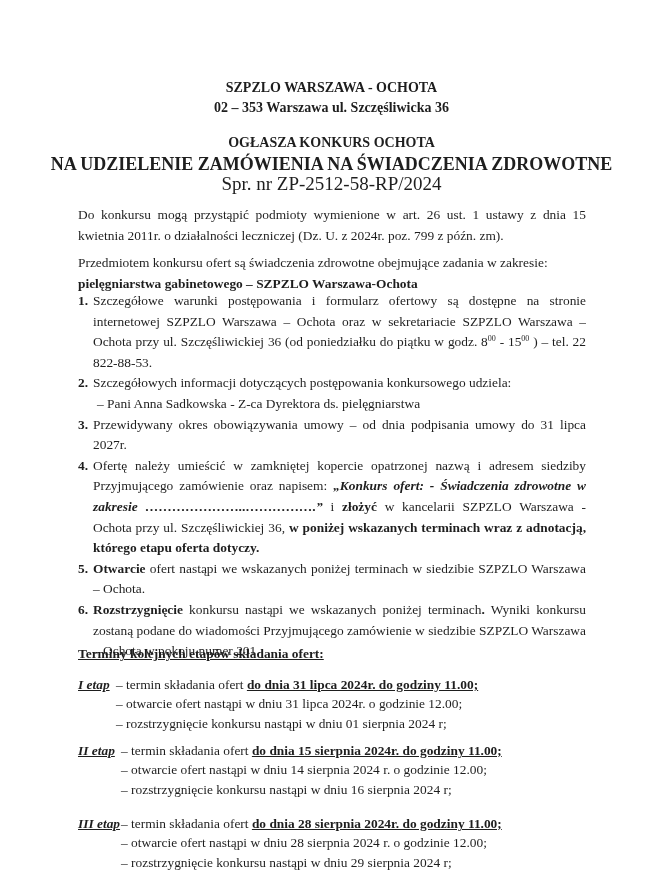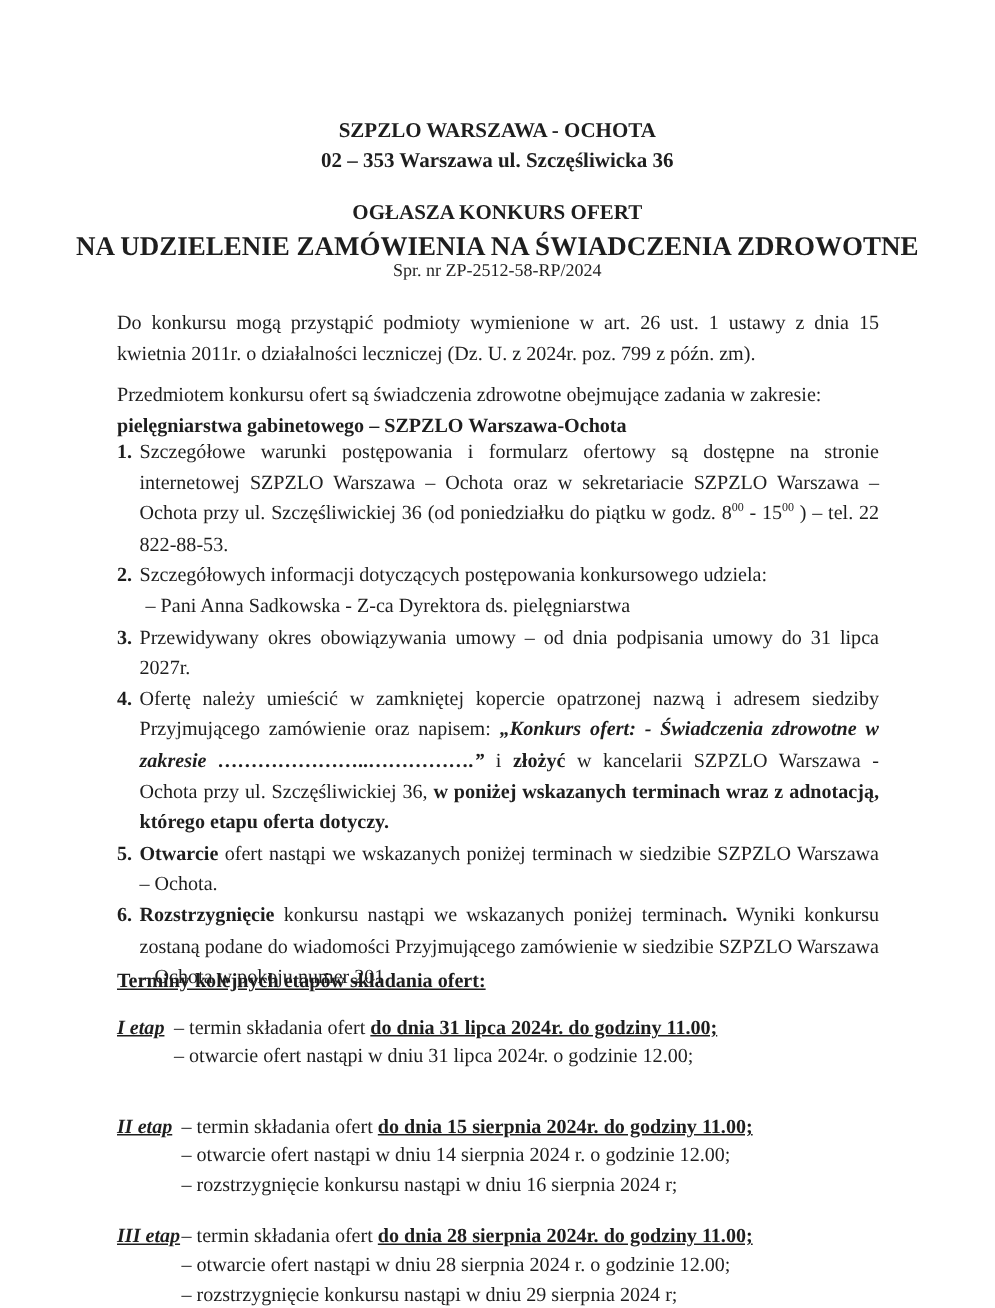--- a/index.html
+++ b/index.html
@@ -21,23 +21,23 @@
   .stage .label { position: absolute; left: 0; top: 0; font-weight: bold; text-decoration: underline; font-style: italic; }
   .stage .row { white-space: nowrap; }
 </style>
 </head>
 <body>
 
 <div class="page">
 
   <div class="center b" style="top:80px;font-size:14px;">SZPZLO WARSZAWA - OCHOTA</div>
   <div class="center b" style="top:100px;font-size:14px;">02 – 353 Warszawa ul. Szczęśliwicka 36</div>
-  <div class="center b" style="top:135px;font-size:14px;">OGŁASZA KONKURS OFERT</div>
+  <div class="center b" style="top:135px;font-size:14px;">OGŁASZA KONKURS OCHOTA</div>
   <div class="center b" style="top:154px;font-size:18px;">NA UDZIELENIE ZAMÓWIENIA NA ŚWIADCZENIA ZDROWOTNE</div>
-  <div class="center" style="top:173px;font-size:12px;">Spr. nr ZP-2512-58-RP/2024</div>
+  <div class="center" style="top:173px;font-size:19px;">Spr. nr ZP-2512-58-RP/2024</div>
 
   <div class="para just" style="top:204px;">Do konkursu mogą przystąpić podmioty wymienione w art. 26 ust. 1 ustawy z dnia 15 kwietnia 2011r. o działalności leczniczej (Dz. U. z 2024r. poz. 799 z późn. zm).</div>
   <div class="para" style="top:252px;">
     <span>Przedmiotem konkursu ofert są świadczenia zdrowotne obejmujące zadania w zakresie:</span><br>
     <span class="b">pielęgniarstwa gabinetowego  – SZPZLO Warszawa-Ochota</span>
   </div>
 
   <div class="list" style="top:291px;">
     <div class="li">
       <span class="num">1.</span>
@@ -65,20 +65,21 @@
       <span class="b">Rozstrzygnięcie</span><span> konkursu nastąpi we wskazanych poniżej terminach</span><span class="b">.</span><span> Wyniki konkursu zostaną podane do wiadomości Przyjmującego zamówienie w siedzibie SZPZLO Warszawa – Ochota w pokoju numer 201.</span>
     </div>
   </div>
 
   <div class="terms-title">Terminy kolejnych etapów składania ofert:</div>
 
   <div class="stage" style="top:675px;">
     <span class="label">I etap</span>
     <div class="row" style="padding-left:38px;"><span>– termin składania ofert </span><span class="b u">do dnia 31 lipca 2024r. do godziny 11.00;</span></div>
     <div class="row" style="padding-left:38px;">– otwarcie ofert nastąpi  w dniu 31 lipca 2024r. o godzinie 12.00;</div>
+    <div class="row" style="padding-left:38px;">– rozstrzygnięcie konkursu nastąpi w dniu  01 sierpnia 2024 r;</div>
   </div>
 
   <div class="stage" style="top:741px;">
     <span class="label">II etap</span>
     <div class="row" style="padding-left:43px;"><span>– termin składania ofert </span><span class="b u">do dnia 15 sierpnia 2024r. do godziny 11.00;</span></div>
     <div class="row" style="padding-left:43px;">– otwarcie ofert nastąpi  w dniu  14 sierpnia 2024 r. o godzinie 12.00;</div>
     <div class="row" style="padding-left:43px;">– rozstrzygnięcie konkursu nastąpi w dniu 16 sierpnia 2024 r;</div>
   </div>
 
   <div class="stage" style="top:814px;">

